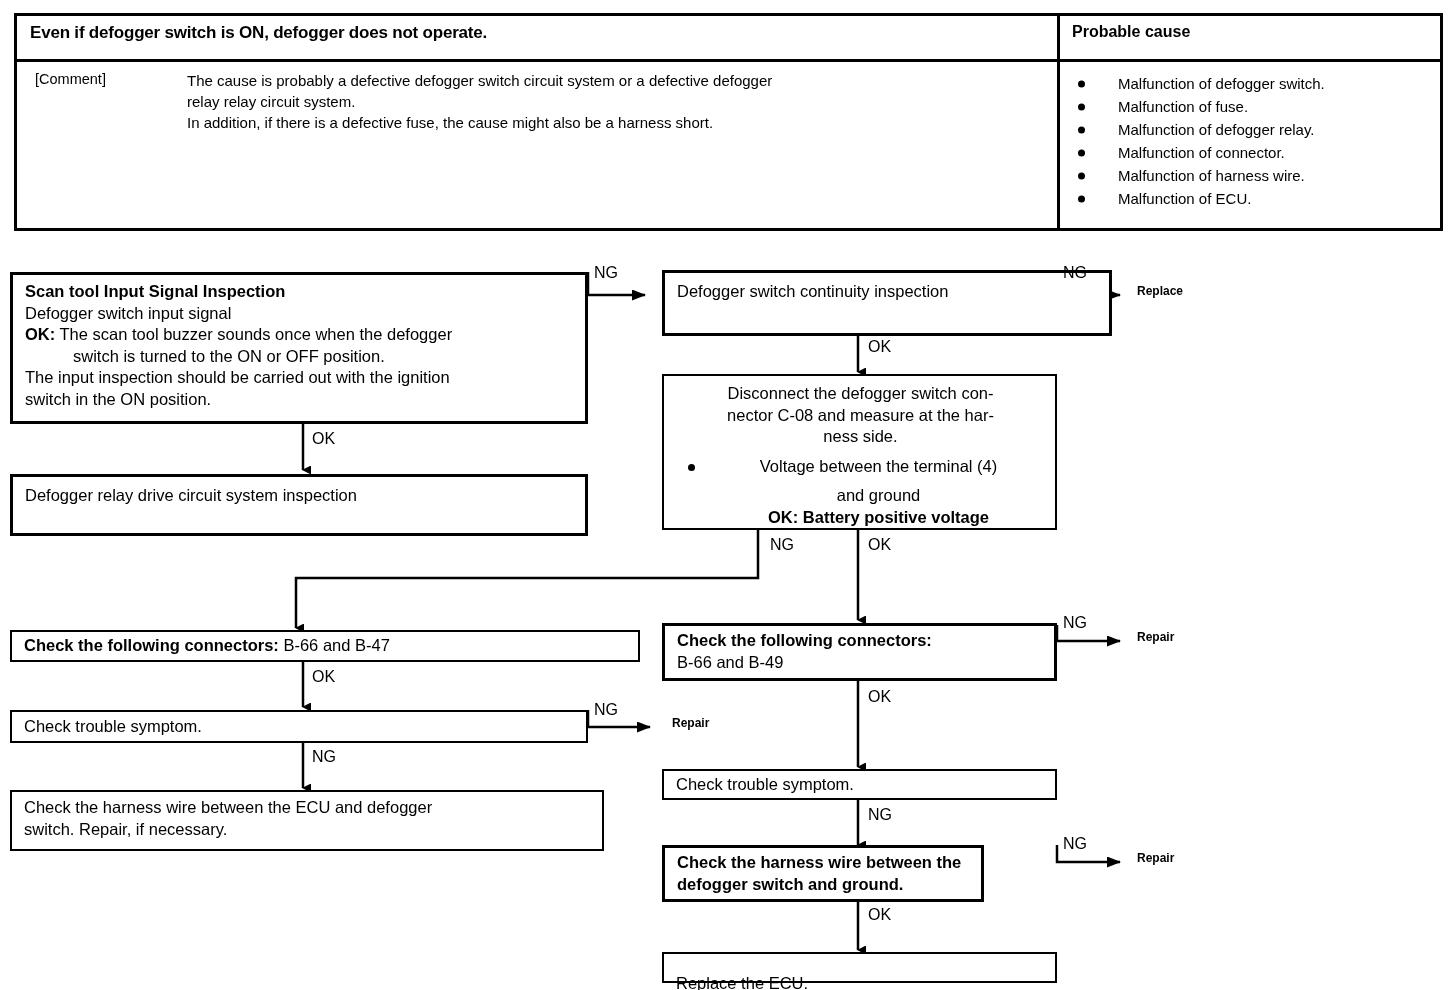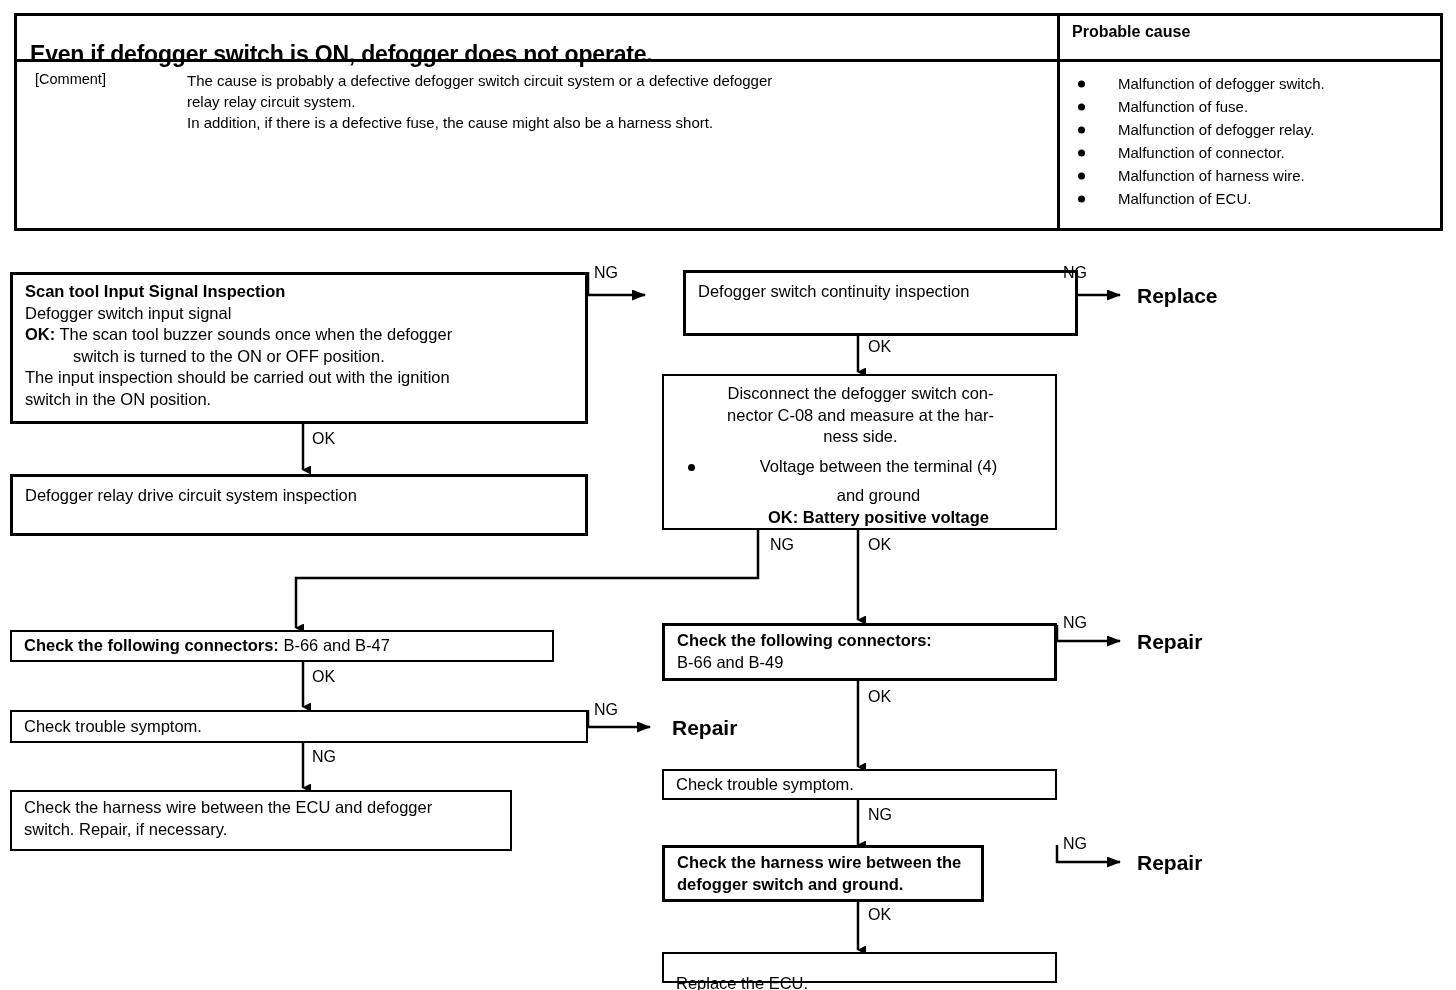--- a/index.html
+++ b/index.html
@@ -38,22 +38,22 @@
     position: absolute;
     left: 1040px;
     top: 0;
     bottom: 0;
     width: 3px;
     background: #000;
   }
   .hdr-title-main {
     position: absolute;
     left: 13px;
-    top: 25px;
-    font-size: 23px;
+    top: 7px;
+    font-size: 17px;
     font-weight: bold;
     letter-spacing: -0.2px;
     white-space: nowrap;
   }
   .hdr-title-cause {
     position: absolute;
     left: 1055px;
     top: 7px;
     font-size: 16px;
     font-weight: bold;
@@ -126,21 +126,21 @@
   .b { font-weight: bold; }
 
   .edge-label {
     position: absolute;
     font-size: 16px;
     font-weight: normal;
     white-space: nowrap;
   }
   .term-label {
     position: absolute;
-    font-size: 21px;
+    font-size: 12px;
     font-weight: bold;
     white-space: nowrap;
   }
 
   .node ul.inbox {
     margin: 8px;
     padding: 0;
     list-style: none;
   }
   .node ul.inbox li {
@@ -239,21 +239,21 @@
       <p>switch in the ON position.</p>
     </div>
   </div>
 
   <div class="node" style="left:10px; top:474px; width:578px; height:62px;">
     <div class="inner" style="padding-top:8px;">
       <p>Defogger relay drive circuit system inspection</p>
     </div>
   </div>
 
-  <div class="node" style="left:683px; top:270px; width:395px; height:66px;">
+  <div class="node" style="left:662px; top:270px; width:450px; height:66px;">
     <div class="inner" style="padding-top:8px;">
       <p>Defogger switch continuity inspection</p>
     </div>
   </div>
 
   <div class="node thin" style="left:662px; top:374px; width:395px; height:156px;">
     <div class="inner" style="padding-top:7px;text-align:center;">
       <p>Disconnect the defogger switch con-</p>
       <p>nector C-08 and measure at the har-</p>
       <p>ness side.</p>
@@ -261,33 +261,33 @@
         <li>
           <span class="bullet"></span>
           <span>Voltage between the terminal (4)</span>
         </li>
       </ul>
       <p class="indent-2">and ground</p>
       <p class="indent-2"><span class="b">OK:</span><span class="b"> Battery positive voltage</span></p>
     </div>
   </div>
 
-  <div class="node thin" style="left:10px; top:630px; width:544px; height:32px;">
+  <div class="node thin" style="left:10px; top:630px; width:630px; height:32px;">
     <div class="inner" style="padding-top:3px;">
       <p><span class="b">Check the following connectors:</span><span> B-66 and B-47</span></p>
     </div>
   </div>
 
   <div class="node thin" style="left:10px; top:710px; width:578px; height:33px;">
     <div class="inner" style="padding-top:4px;">
       <p>Check trouble symptom.</p>
     </div>
   </div>
 
-  <div class="node thin" style="left:10px; top:790px; width:502px; height:61px;">
+  <div class="node thin" style="left:10px; top:790px; width:594px; height:61px;">
     <div class="inner" style="padding-top:5px;">
       <p>Check the harness wire between the ECU and defogger</p>
       <p>switch. Repair, if necessary.</p>
     </div>
   </div>
 
   <div class="node" style="left:662px; top:623px; width:395px; height:58px;">
     <div class="inner" style="padding-top:4px;">
       <p class="b">Check the following connectors:</p>
       <p>B-66 and B-49</p>

